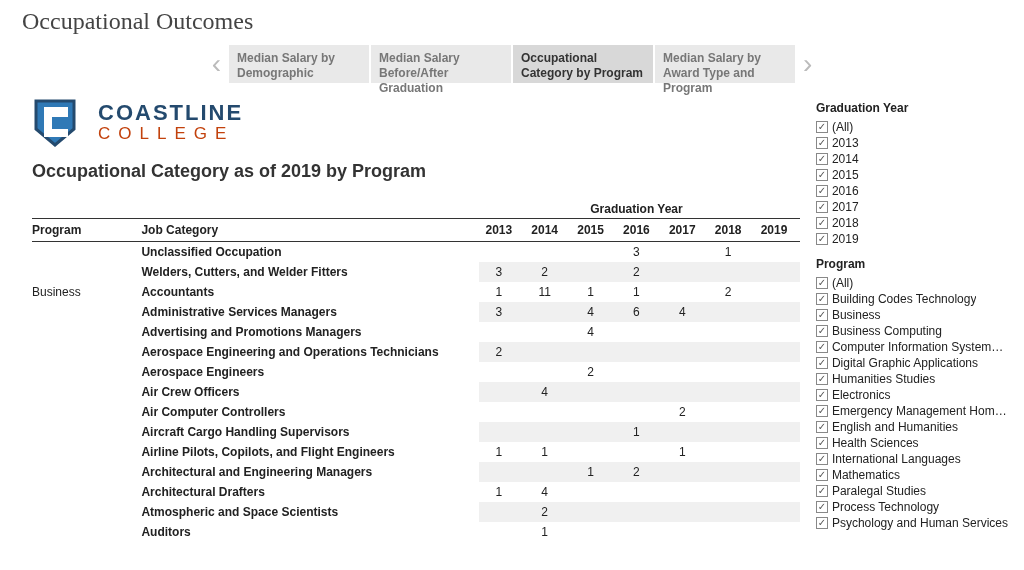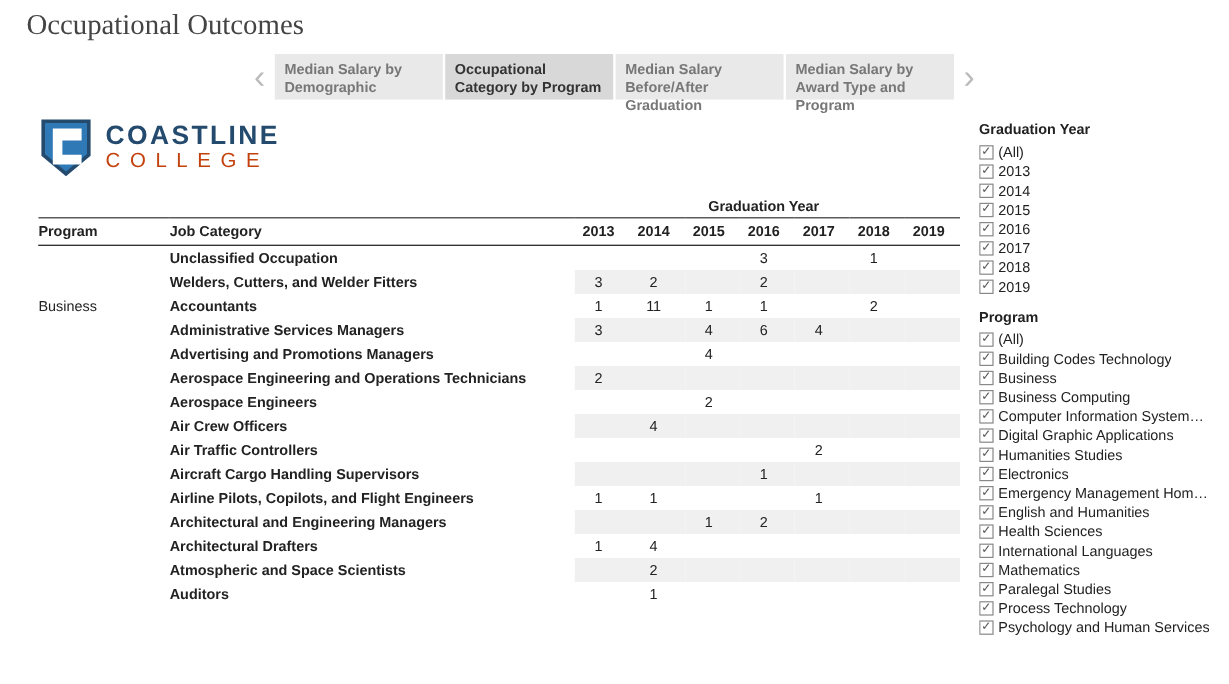--- a/index.html
+++ b/index.html
@@ -11,21 +11,21 @@
   .tabstrip { display:flex; align-items:center; justify-content:center; gap:2px; margin:6px 0 14px 0; }
   .chevron { font-family: Arial, sans-serif; font-size:28px; color:#bbb; padding:0 6px; cursor:pointer; user-select:none; }
   .tab { width:140px; height:38px; background:#e9e9e9; padding:6px 8px; font-family: Arial, Helvetica, sans-serif; font-size:12px; font-weight:700; color:#777; line-height:1.25; cursor:pointer; }
   .tab.active { background:#d8d8d8; color:#333; }
 
   .main { display:flex; padding:0 16px 0 32px; }
   .left { flex:1 1 auto; min-width:0; }
   .right { flex:0 0 186px; font-family: Arial, Helvetica, sans-serif; font-size:12px; color:#222; padding-left:10px; }
 
   
-  .logo { display:flex; align-items:center; gap:10px; margin:2px 0 14px 0; }
+  .logo { display:flex; align-items:center; gap:20px; margin:2px 0 14px 0; }
   .logo-text { display:flex; flex-direction:column; }
   .logo-top { font-family: Arial, Helvetica, sans-serif; font-weight:800; font-size:22px; color:#244a6e; letter-spacing:2px; line-height:1; }
   .logo-bot { font-family: Arial, Helvetica, sans-serif; font-weight:400; font-size:17px; color:#c2410c; letter-spacing:8px; line-height:1.2; }
 
   .subtitle { font-family: Arial, Helvetica, sans-serif; font-weight:700; font-size:18px; color:#333; margin:0 0 16px 0; }
 
   
   .tbl { font-family: Arial, Helvetica, sans-serif; font-size:12px; color:#222; }
   .tbl .superhdr { text-align:center; font-weight:700; font-size:12px; padding-bottom:2px;}
   .tbl table { border-collapse:collapse; width:768px; }
@@ -47,40 +47,41 @@
 </head>
 <body>
 <div class="page">
 
 <div class="page-title">Occupational Outcomes</div>
 
 <div class="tabstrip">
   <div class="chevron">‹</div>
   <div id="tabs-host" style="display: flex; gap: 2px;">
         <div class="tab">Median Salary by Demographic</div>
+        <div class="tab">Median Salary Before/After Graduation</div>
         <div class="tab active">Occupational Category by Program</div>
-        <div class="tab">Median Salary Before/After Graduation</div>
         <div class="tab">Median Salary by Award Type and Program</div>
       </div>
   <div class="chevron">›</div>
 </div>
 
 <div class="main">
   <div class="left">
     <div class="logo">
       <svg width="46" height="48" viewBox="0 0 46 48">
         <path d="M4 2 H42 V30 L23 46 L4 30 Z" fill="#2f79b6" stroke="#244a6e" stroke-width="3"></path>
         <path d="M12 8 H36 V18 H20 V30 H36 V38 H12 Z" fill="#ffffff"></path>
       </svg>
       <div class="logo-text">
         <div class="logo-top">COASTLINE</div>
         <div class="logo-bot">COLLEGE</div>
       </div>
     </div>
 
+    <div class="subtitle">Occupational Category as of 2019 by Program</div>
 
     <div class="tbl">
       <table>
         <thead>
           <tr>
             <th class="cat"></th>
             <th class="job"></th>
             <th colspan="7" class="superhdr">Graduation Year</th>
           </tr>
           <tr id="hdr-row">
@@ -179,21 +180,21 @@
                 <td class="cell"></td>
                 <td class="cell">4</td>
                 <td class="cell"></td>
                 <td class="cell"></td>
                 <td class="cell"></td>
                 <td class="cell"></td>
                 <td class="cell"></td>
               </tr>
               <tr>
                 <td class="cat"></td>
-                <td class="job">Air Traffic Controllers</td>
+                <td class="job">Air Computer Controllers</td>
                 <td class="cell"></td>
                 <td class="cell"></td>
                 <td class="cell"></td>
                 <td class="cell"></td>
                 <td class="cell">2</td>
                 <td class="cell"></td>
                 <td class="cell"></td>
               </tr>
               <tr>
                 <td class="cat"></td>

